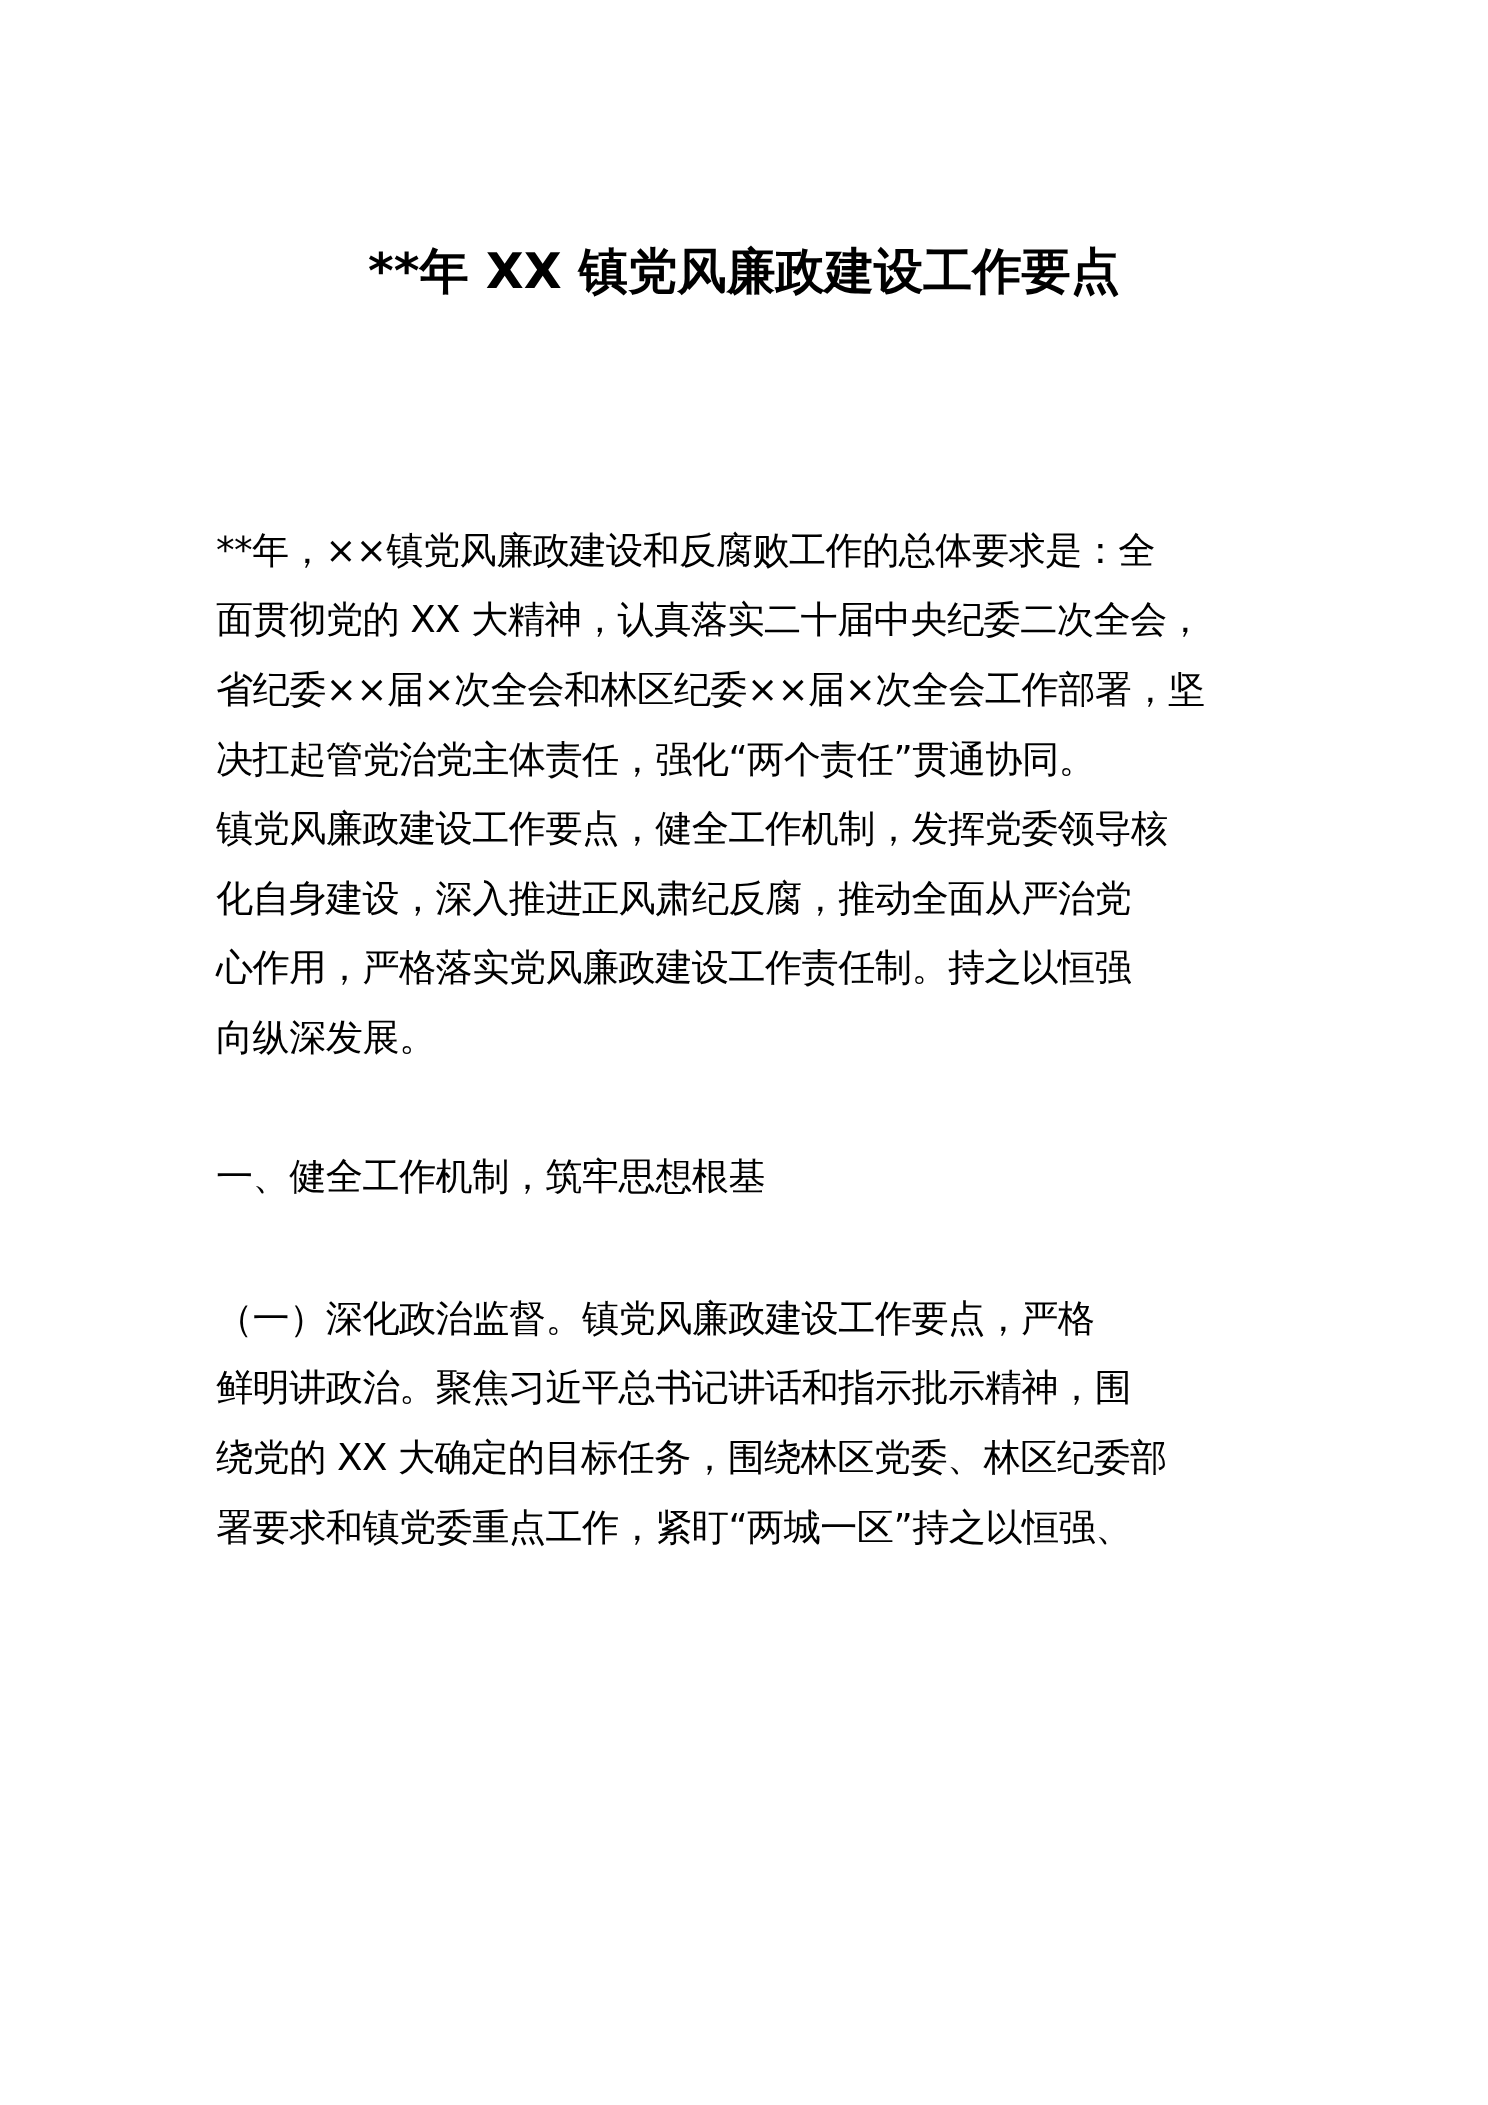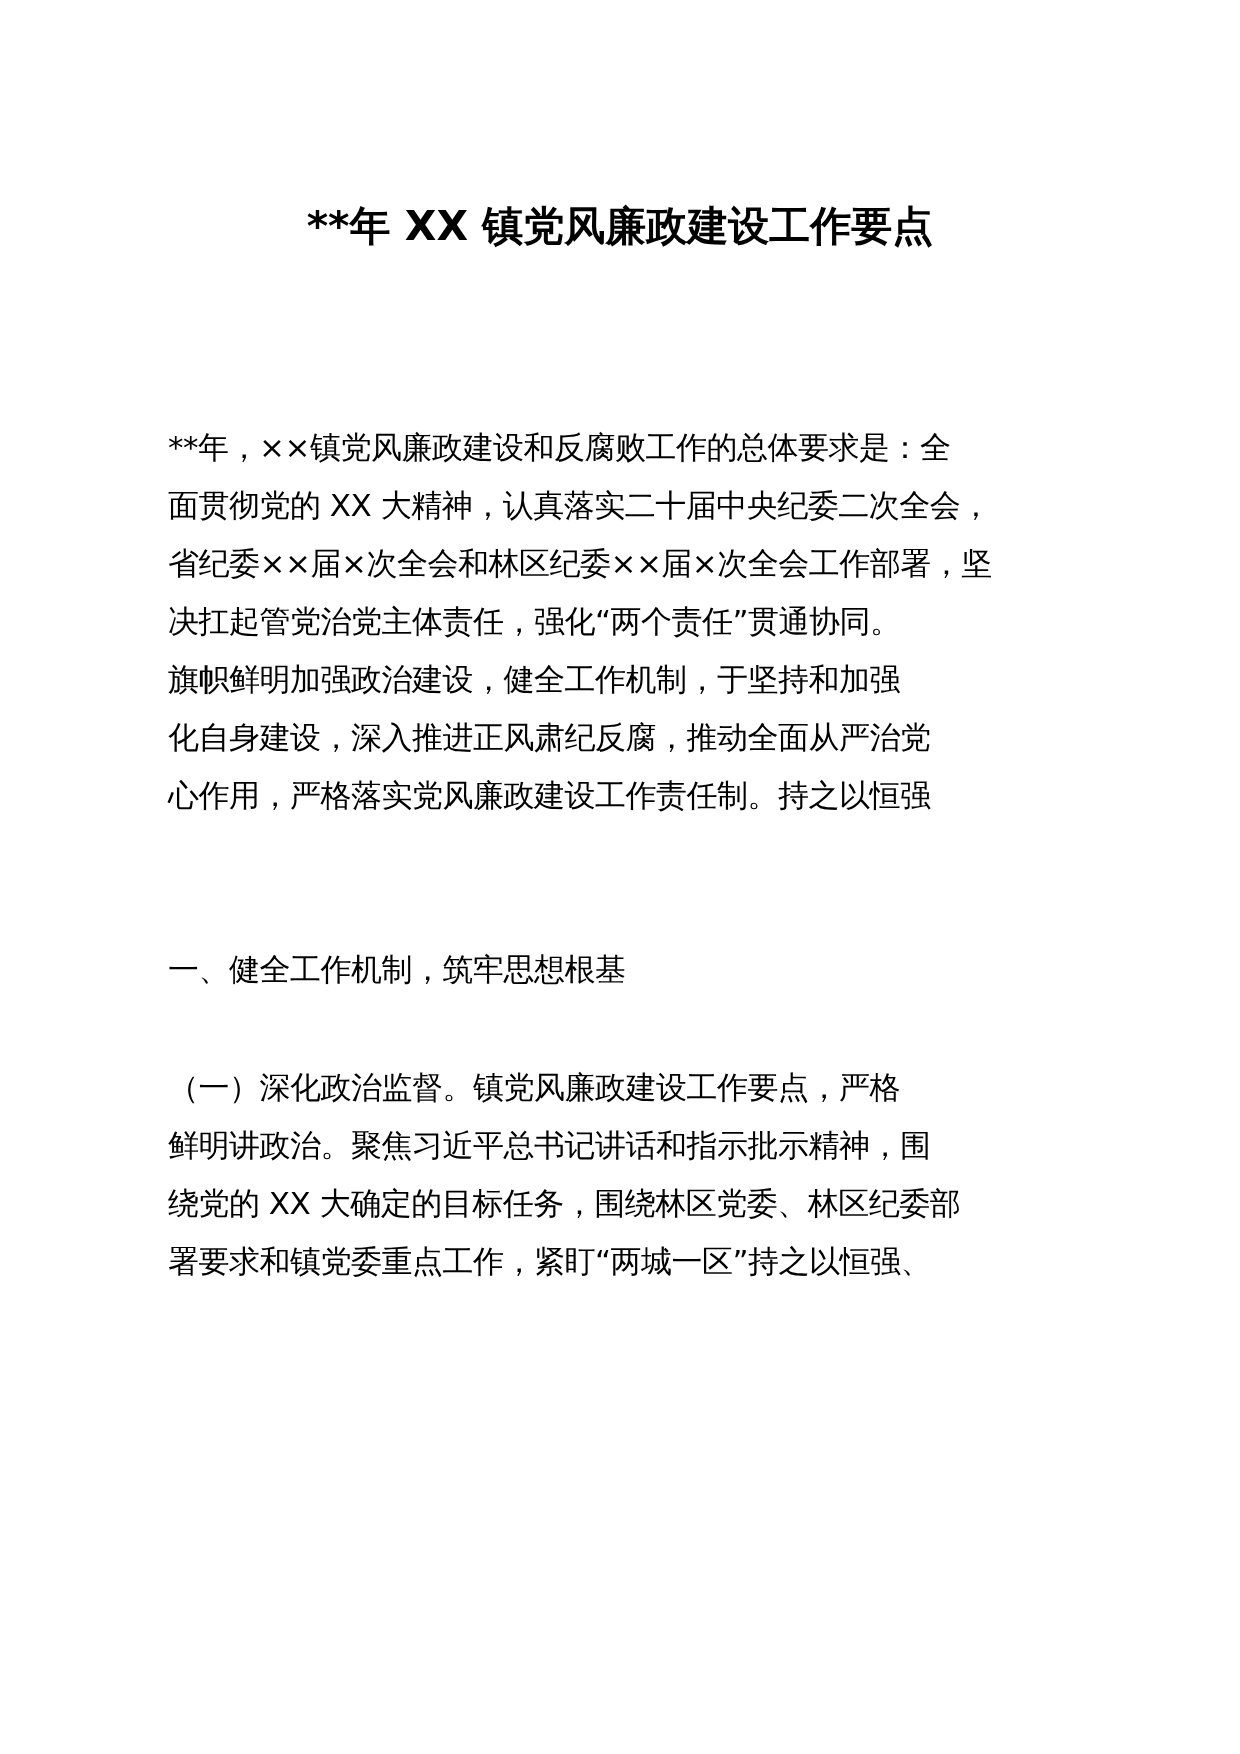--- a/index.html
+++ b/index.html
@@ -31,21 +31,21 @@
       font-size: 41px;
       font-weight: bold;
       line-height: 52px;
       letter-spacing: 0px;
       margin: 0;
     }
     .block {
       position: absolute;
       left: 168px;
       width: 920px;
-      margin: 0;
+      margin: 12px;
     }
     .line {
       display: block;
       font-size: 31px;
       line-height: 58px;
       height: 58px;
       white-space: nowrap;
       letter-spacing: -0.5px;
     }
     #para-intro { top: 402px; }
@@ -57,23 +57,24 @@
 
 <div class="page">
 
   <h1 class="title">**年 XX 镇党风廉政建设工作要点</h1>
 
   <div class="block" id="para-intro">
     <span class="line">**年，××镇党风廉政建设和反腐败工作的总体要求是：全</span>
     <span class="line">面贯彻党的 XX 大精神，认真落实二十届中央纪委二次全会，</span>
     <span class="line">省纪委××届×次全会和林区纪委××届×次全会工作部署，坚</span>
     <span class="line">决扛起管党治党主体责任，强化“两个责任”贯通协同。</span>
-    <span class="line">旗帜鲜明加强政治建设，健全工作机制，于坚持和加强</span>
+    <span class="line">镇党风廉政建设工作要点，健全工作机制，发挥党委领导核</span>
     <span class="line">化自身建设，深入推进正风肃纪反腐，推动全面从严治党</span>
     <span class="line">心作用，严格落实党风廉政建设工作责任制。持之以恒强</span>
+    <span class="line">向纵深发展。</span>
   </div>
 
   <div class="block" id="heading-1">
     <span class="line">一、健全工作机制，筑牢思想根基</span>
   </div>
 
   <div class="block" id="para-1-1">
     <span class="line">（一）深化政治监督。镇党风廉政建设工作要点，严格</span>
     <span class="line">鲜明讲政治。聚焦习近平总书记讲话和指示批示精神，围</span>
     <span class="line">绕党的 XX 大确定的目标任务，围绕林区党委、林区纪委部</span>

